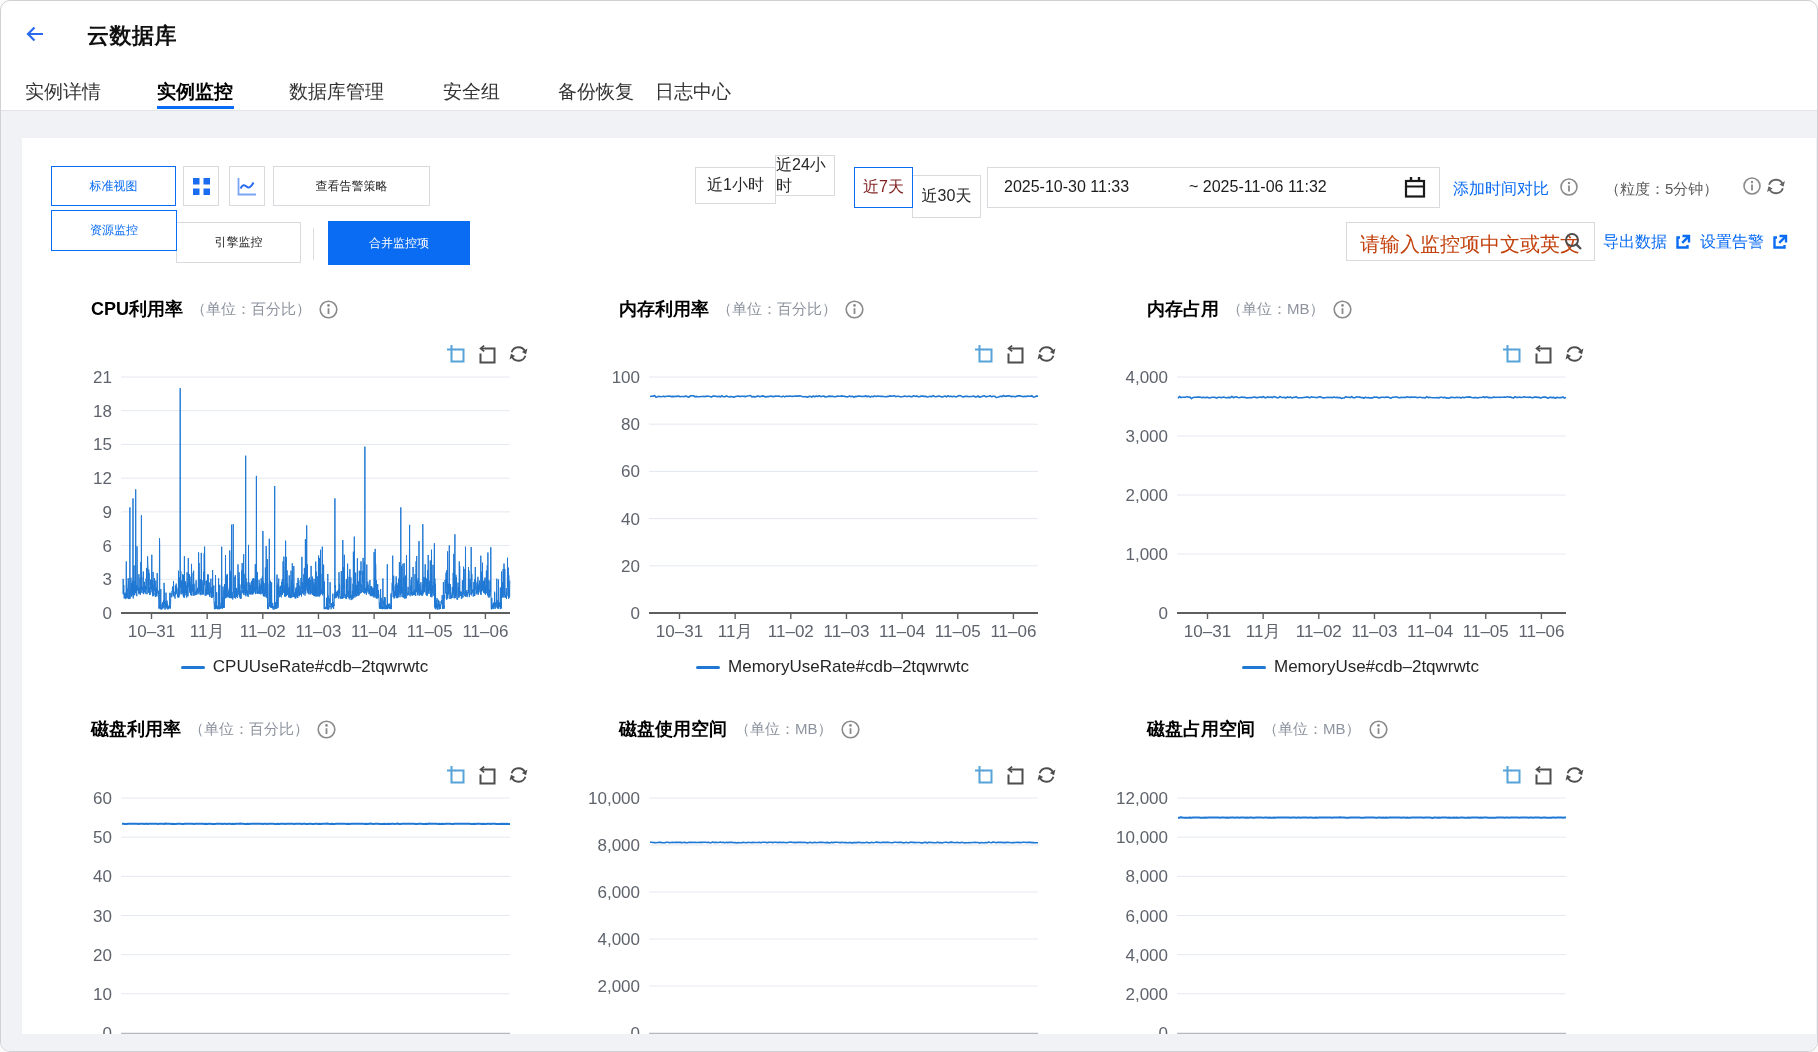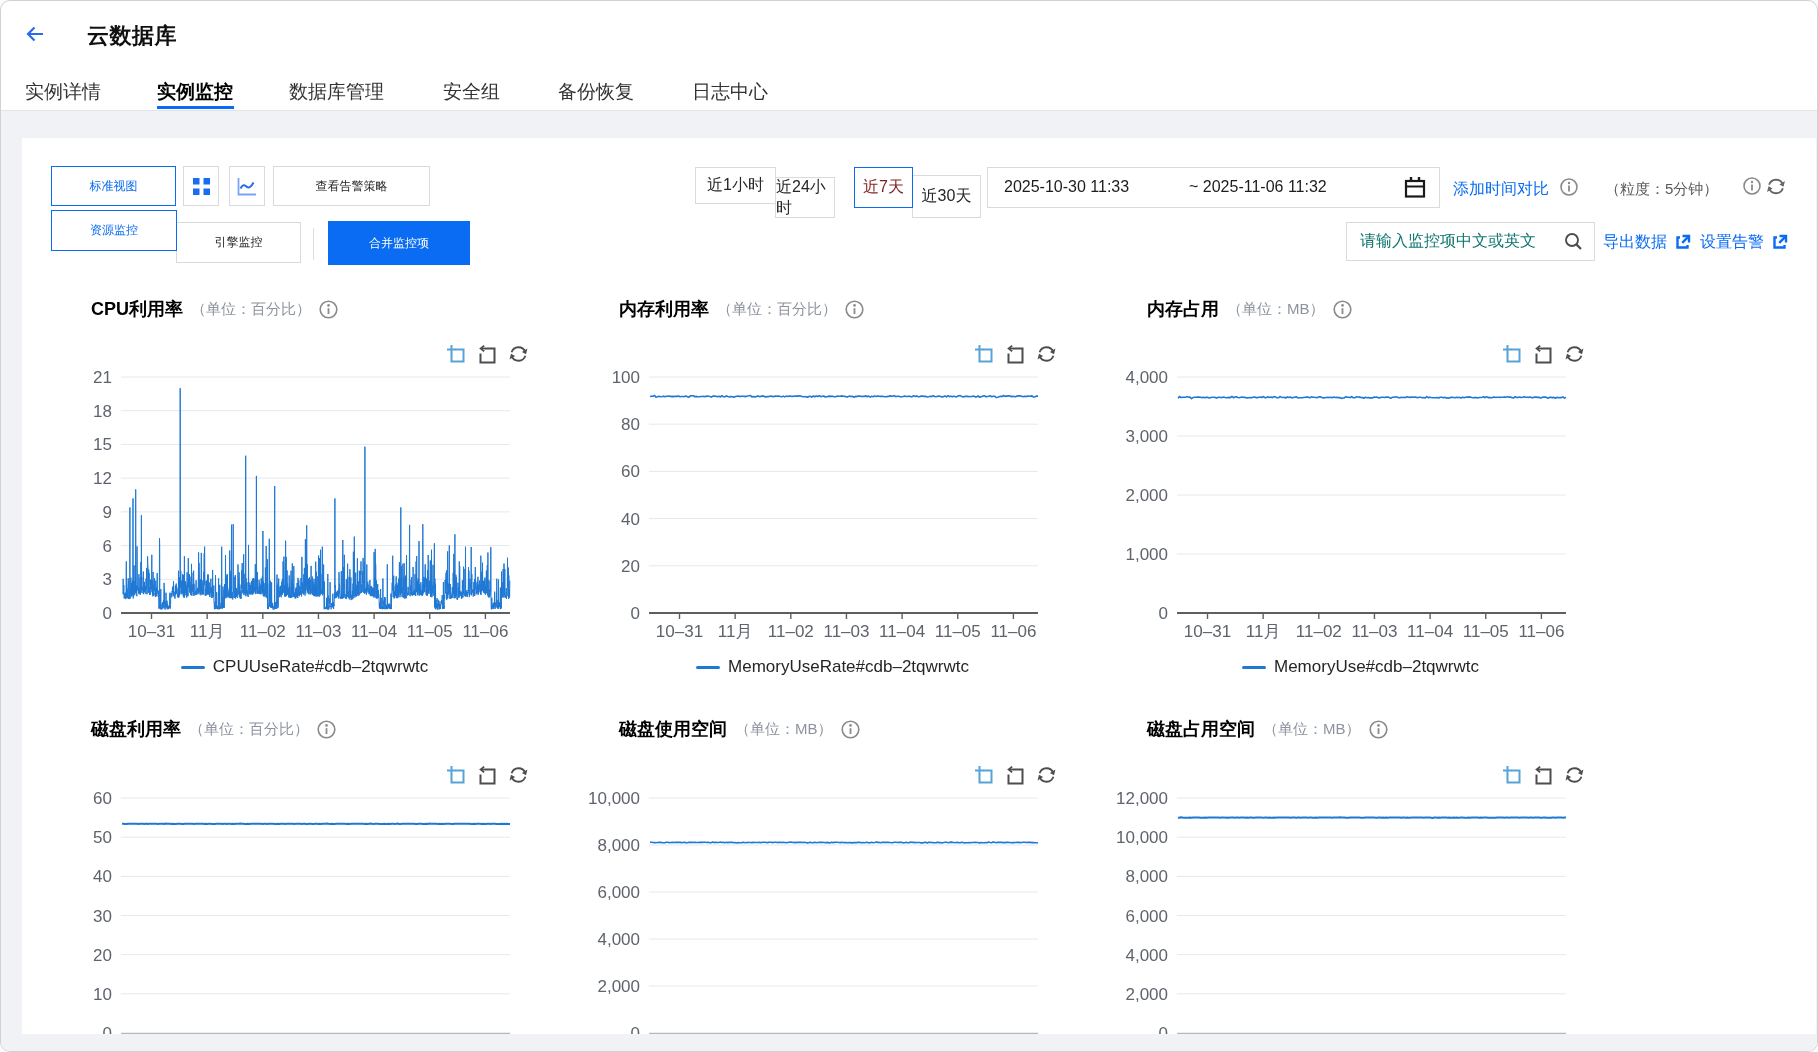--- a/index.html
+++ b/index.html
@@ -36,21 +36,21 @@
   <svg class="abs" style="left:24px;top:23px" width="20" height="20">
     <path d="M18 10 H3 M9.5 3.5 L3 10 L9.5 16.5" fill="none" stroke="#2a6af0" stroke-width="2.2"></path>
   </svg>
   <div id="hdr-title">云数据库</div>
 
   <div class="tab" style="left:24px">实例详情</div>
   <div class="tab on" style="left:156px">实例监控</div>
   <div class="tab" style="left:288px">数据库管理</div>
   <div class="tab" style="left:442px">安全组</div>
   <div class="tab" style="left:557px">备份恢复</div>
-  <div class="tab" style="left:691px">日志中心</div>
+  <div class="tab" style="left:654px">日志中心</div>
   <div class="abs" style="left:156px;top:105px;width:77px;height:3px;background:#0a6cf2"></div>
   <div id="tabline"></div>
 
   <div id="content"></div>
   <div id="panel"></div>
 
   <div class="btn blue" style="left:50px;top:165px;width:125px;height:40px">标准视图</div>
   <div class="btn" style="left:182px;top:165px;width:36px;height:40px">
     <svg width="17" height="17">
         <g fill="#1a6df0">
@@ -63,21 +63,21 @@
   </div>
   <div class="btn" style="left:228px;top:165px;width:36px;height:40px">
     <svg width="20" height="19">
         <path d="M1.5 1 V17.5 H19" fill="none" stroke="#7aa4f5" stroke-width="1.8"></path>
       <path d="M3.5 11.5 C5.5 7.5 7.5 7.5 9.5 9.5 C11.5 11.5 14 10.5 16.5 5.5" fill="none" stroke="#2a6af0" stroke-width="2"></path>
       </svg>
   </div>
   <div class="btn" style="left:272px;top:165px;width:157px;height:40px">查看告警策略</div>
 
   <div class="seg" style="left:694px;top:166px;width:81px;height:37px">近1小时</div>
-  <div class="seg" style="left:774px;top:176px;width:60px;height:41px">近24小时</div>
+  <div class="seg" style="left:774px;top:154px;width:60px;height:41px">近24小时</div>
   <div class="seg" style="left:853px;top:166px;width:59px;height:41px;border-color:#0a6cf2;color:#7f1d1d;z-index:2">近7天</div>
   <div class="seg" style="left:911px;top:174px;width:69px;height:43px">近30天</div>
 
   <div class="seg" style="left:986px;top:166px;width:453px;height:41px"></div>
   <div class="abs" style="left:1003px;top:177px;font-size:16px;color:#1c1c1c">2025-10-30 11:33</div>
   <div class="abs" style="left:1188px;top:177px;font-size:16px;color:#1c1c1c">~ 2025-11-06 11:32</div>
   <svg class="abs" style="left:1403px;top:175px" width="22" height="23">
     <rect x="2" y="5" width="18" height="15.5" fill="none" stroke="#1a1a1a" stroke-width="2.2"></rect>
     <line x1="2" y1="10.5" x2="20" y2="10.5" stroke="#1a1a1a" stroke-width="2.2"></line>
     <line x1="7" y1="1" x2="7" y2="5" stroke="#1a1a1a" stroke-width="2.4"></line>
@@ -104,21 +104,21 @@
         <path d="M6.1 11.1 L2.0 8.8 L0.6 14.4 Z" stroke="none" fill="#666"></path>
       </g>
     </svg>
 
   <div class="btn" style="left:175px;top:221px;width:125px;height:41px">引擎监控</div>
   <div class="btn blue" style="left:50px;top:209px;width:126px;height:41px;z-index:2">资源监控</div>
   <div class="abs" style="left:312px;top:227px;width:1px;height:32px;background:#dcdee2"></div>
   <div class="btn solid" style="left:327px;top:220px;width:142px;height:44px">合并监控项</div>
 
   <div class="seg" style="left:1345px;top:221px;width:249px;height:39px"></div>
-  <div class="abs" style="left:1359px;top:230px;font-size:16px;color:#0f766e">请输入监控项中文或英文</div>
+  <div class="abs" style="left:1359px;top:230px;font-size:20px;color:#c2410c">请输入监控项中文或英文</div>
   <svg class="abs" style="left:1561px;top:229px" width="24" height="24">
     <circle cx="10" cy="10" r="6" fill="none" stroke="#4d4d4d" stroke-width="1.9"></circle>
     <line x1="14.6" y1="14.6" x2="19" y2="19" stroke="#4d4d4d" stroke-width="2.2"></line>
   </svg>
   <div class="link" style="left:1602px;top:231px">导出数据</div>
   <svg style="position:absolute;left:1673px;top:233px" width="17" height="17">
       <path d="M6 3.5 H3.5 V13.5 H13.5 V11" fill="none" stroke="#0a6cf2" stroke-width="2.4"></path>
       <path d="M8.5 2 H15 V8.5" fill="none" stroke="#0a6cf2" stroke-width="2.4"></path>
       <path d="M14.2 2.8 L8.2 8.8" stroke="#0a6cf2" stroke-width="2.4"></path>
     </svg>

